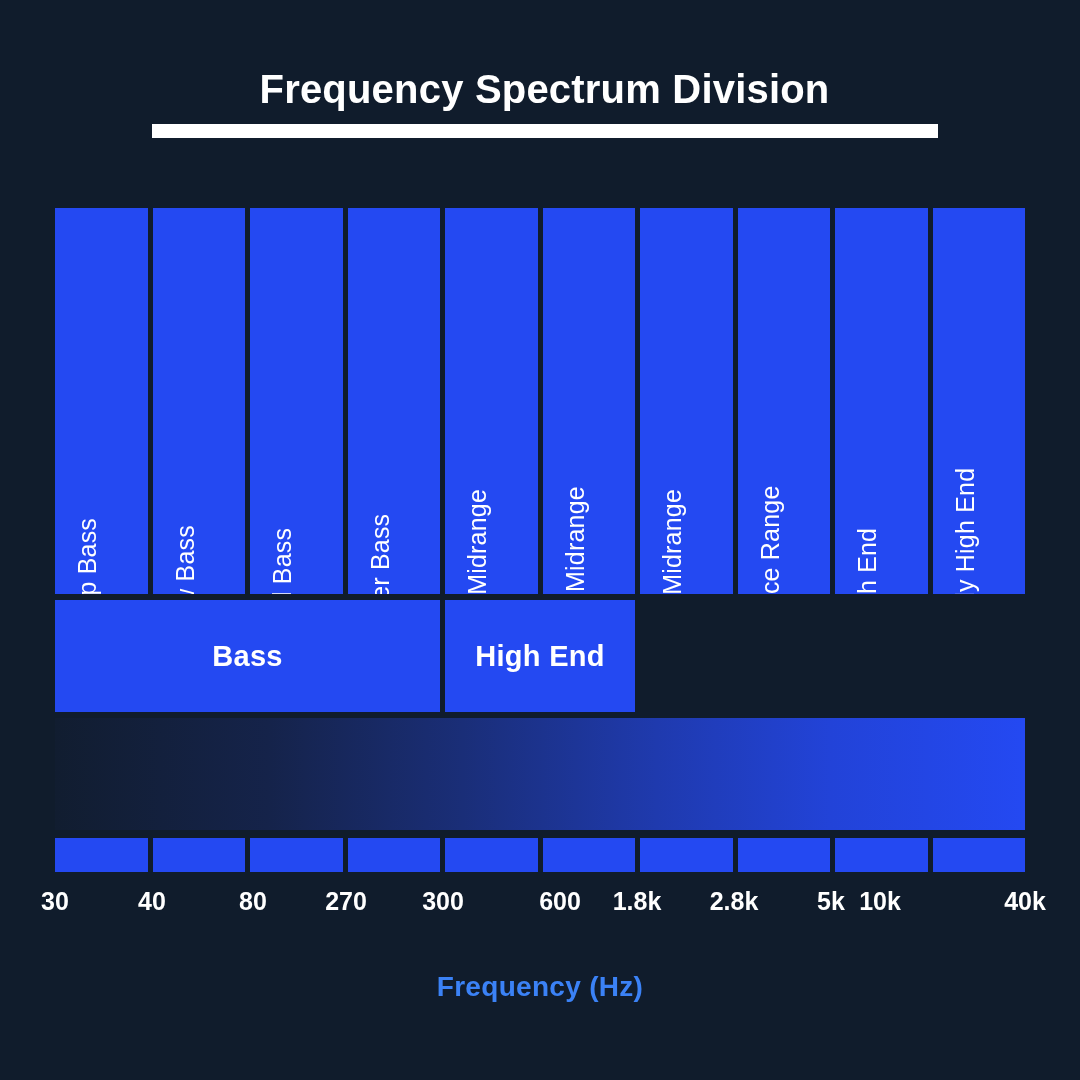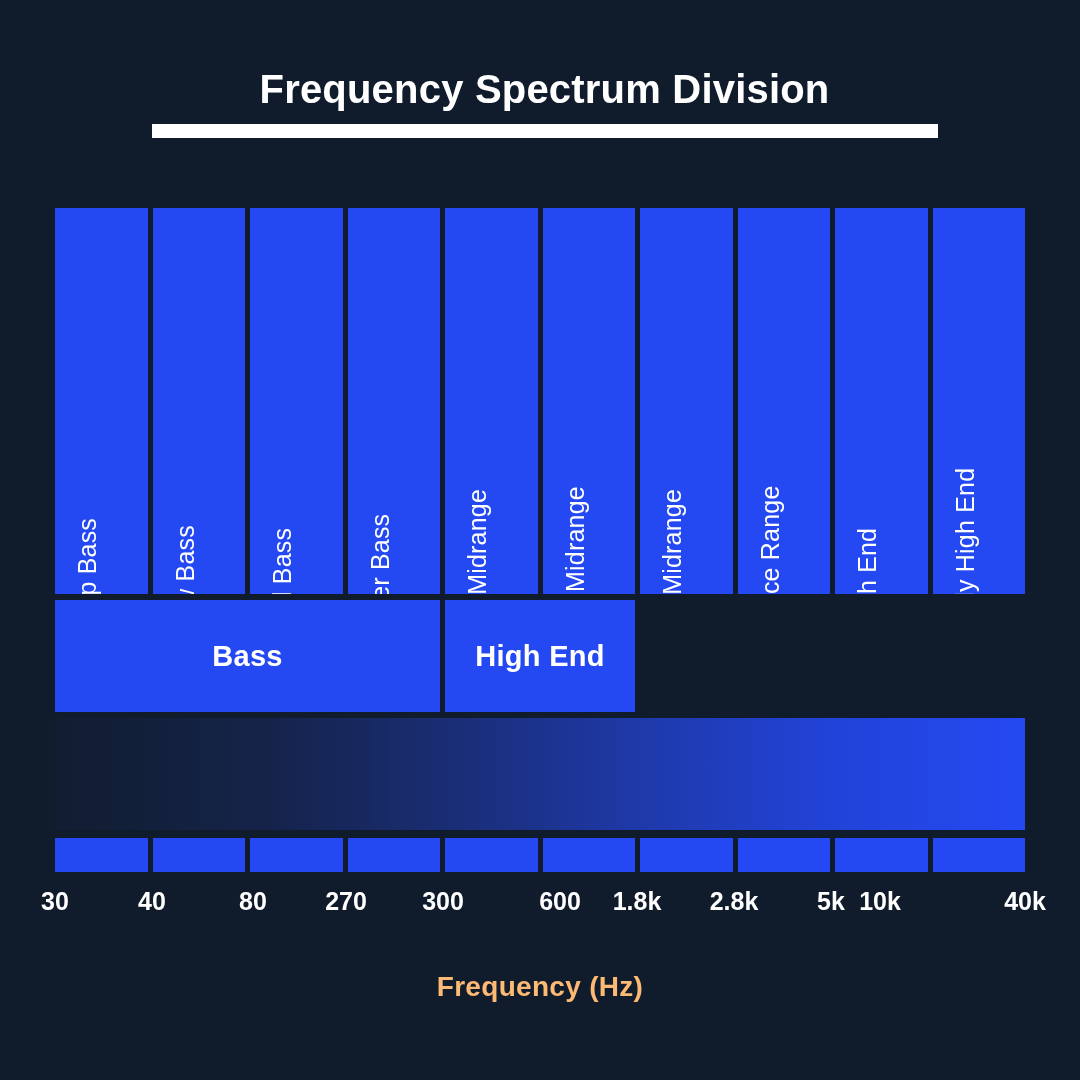--- a/index.html
+++ b/index.html
@@ -144,21 +144,21 @@
     white-space: nowrap;
   }
 
   
   .axis-title {
     position: absolute;
     top: 971px;
     left: 0;
     width: 1080px;
     text-align: center;
-    color: #fdba74;
+    color: #3b82f6;
     font-size: 28px;
     font-weight: bold;
     letter-spacing: 0.3px;
   }
 </style>
 </head>
 <body>
 
 <div id="infographic">
 

